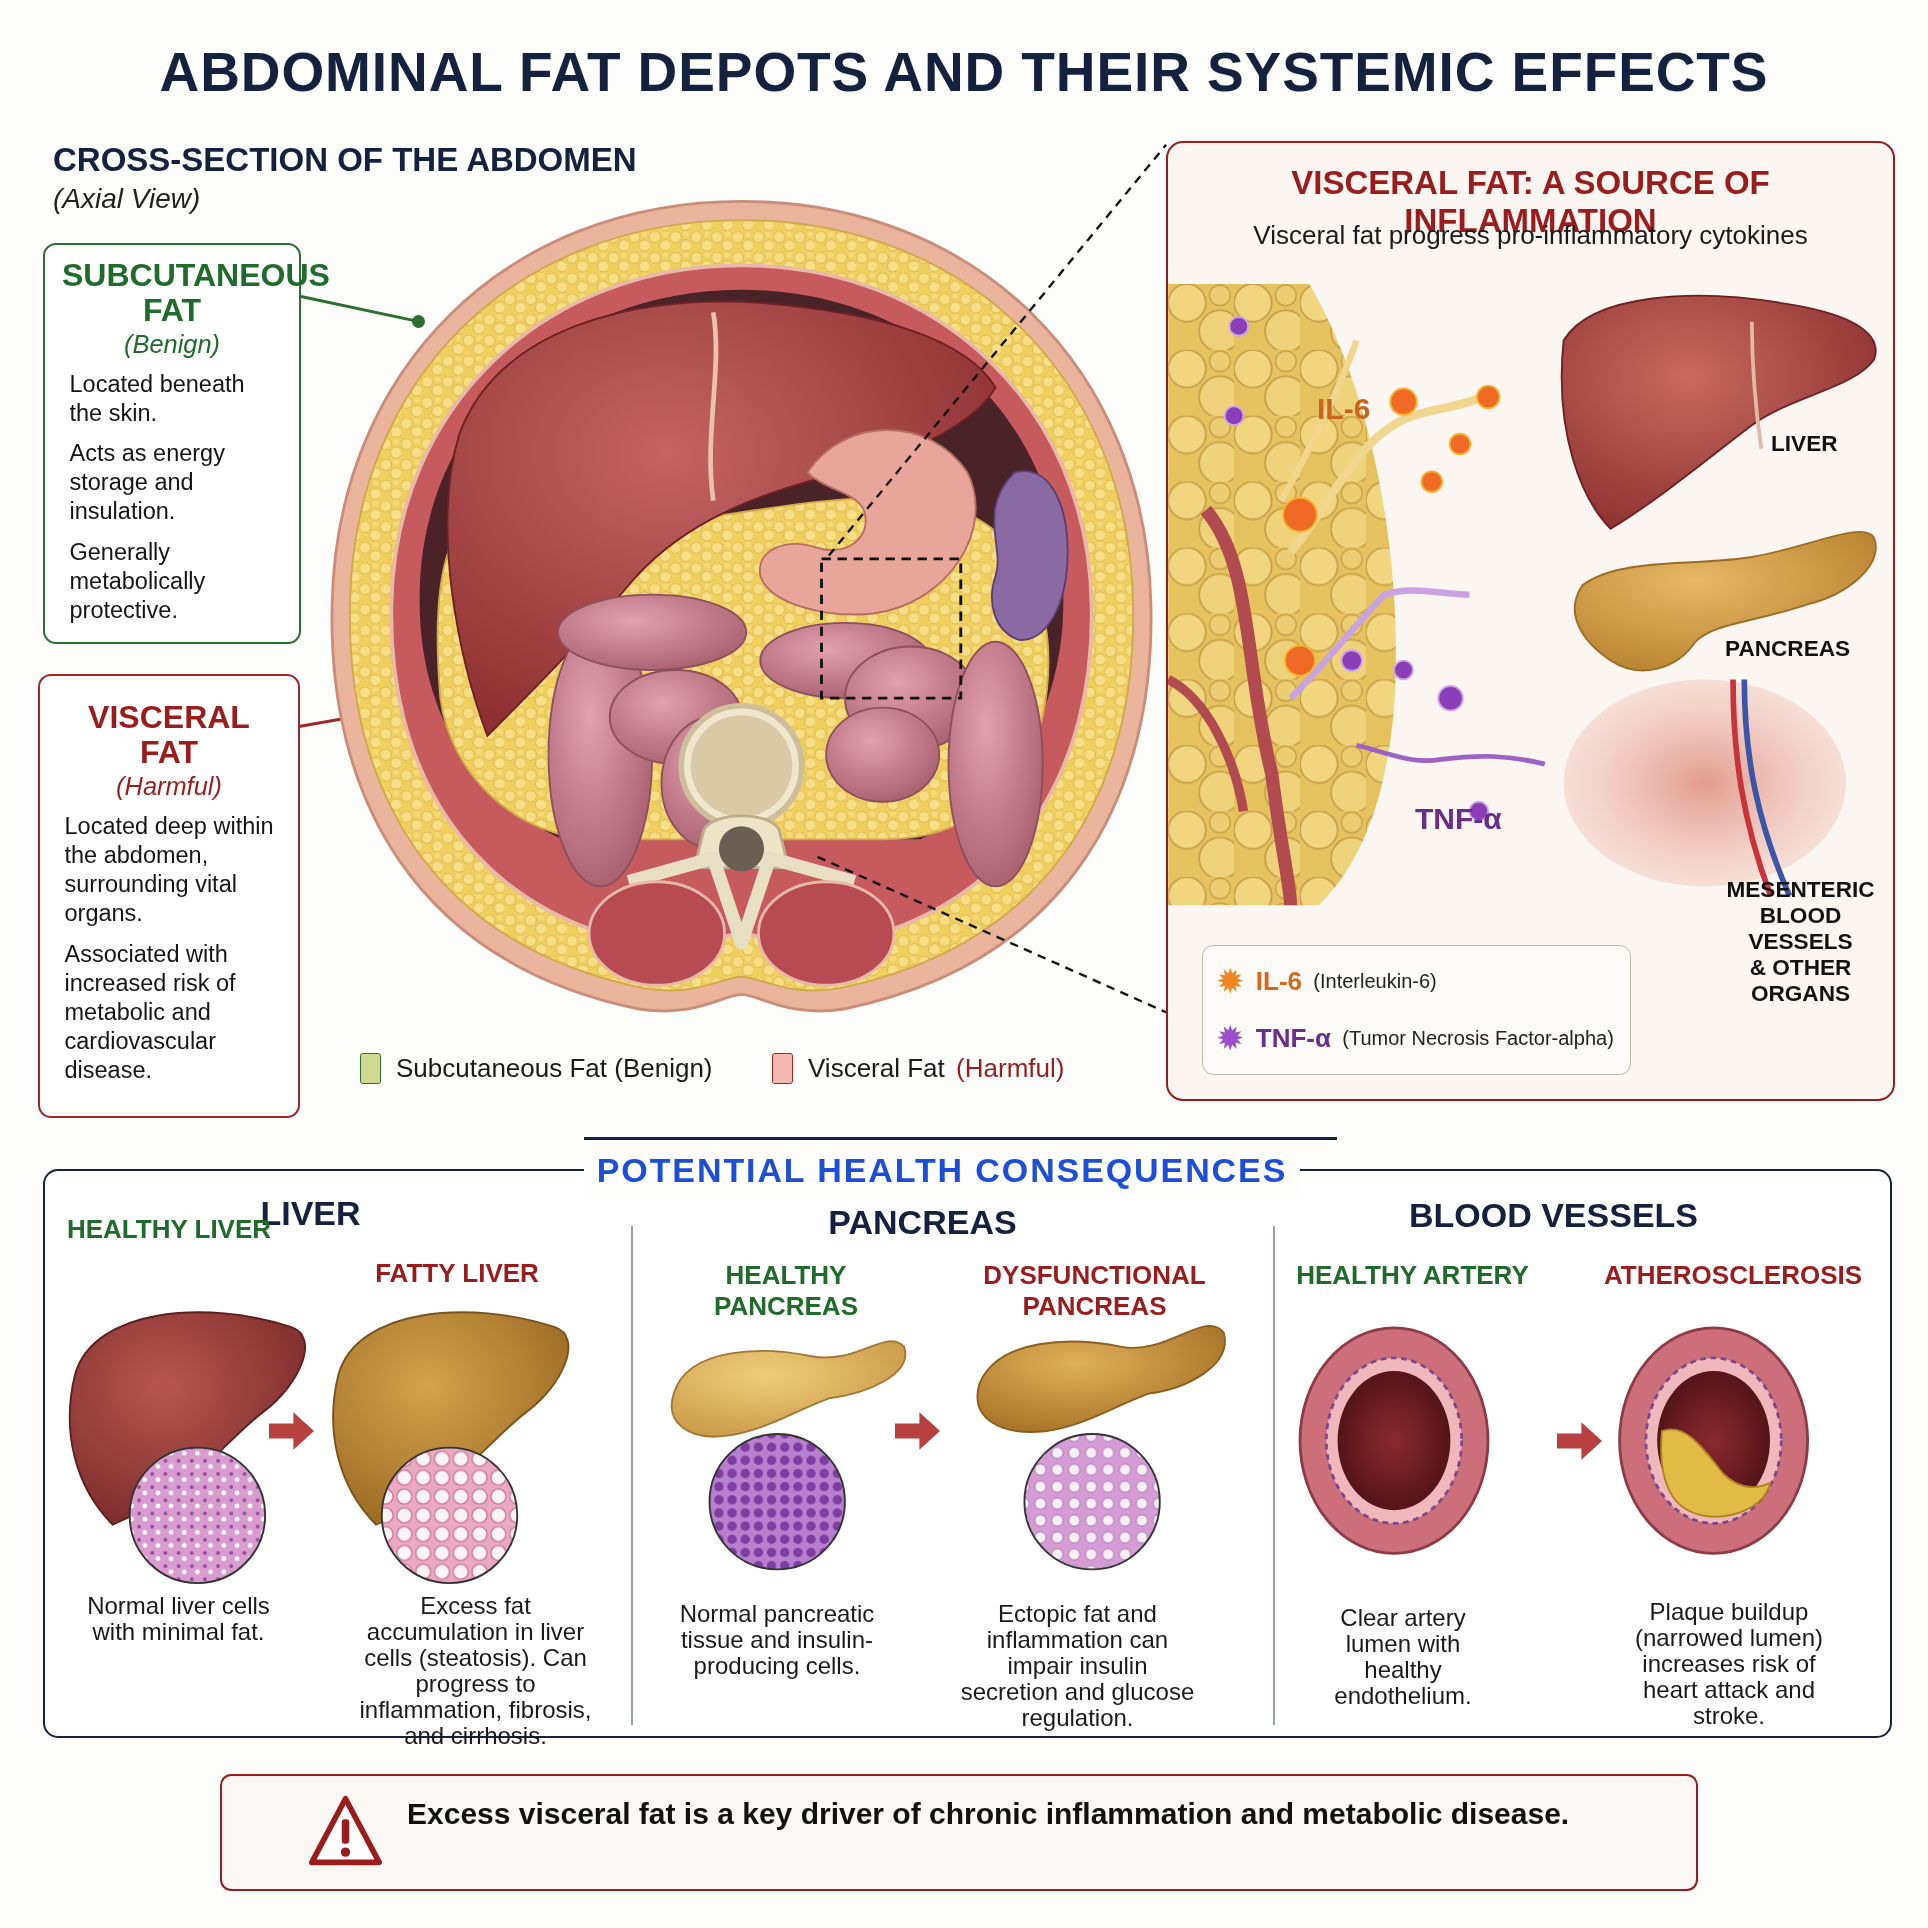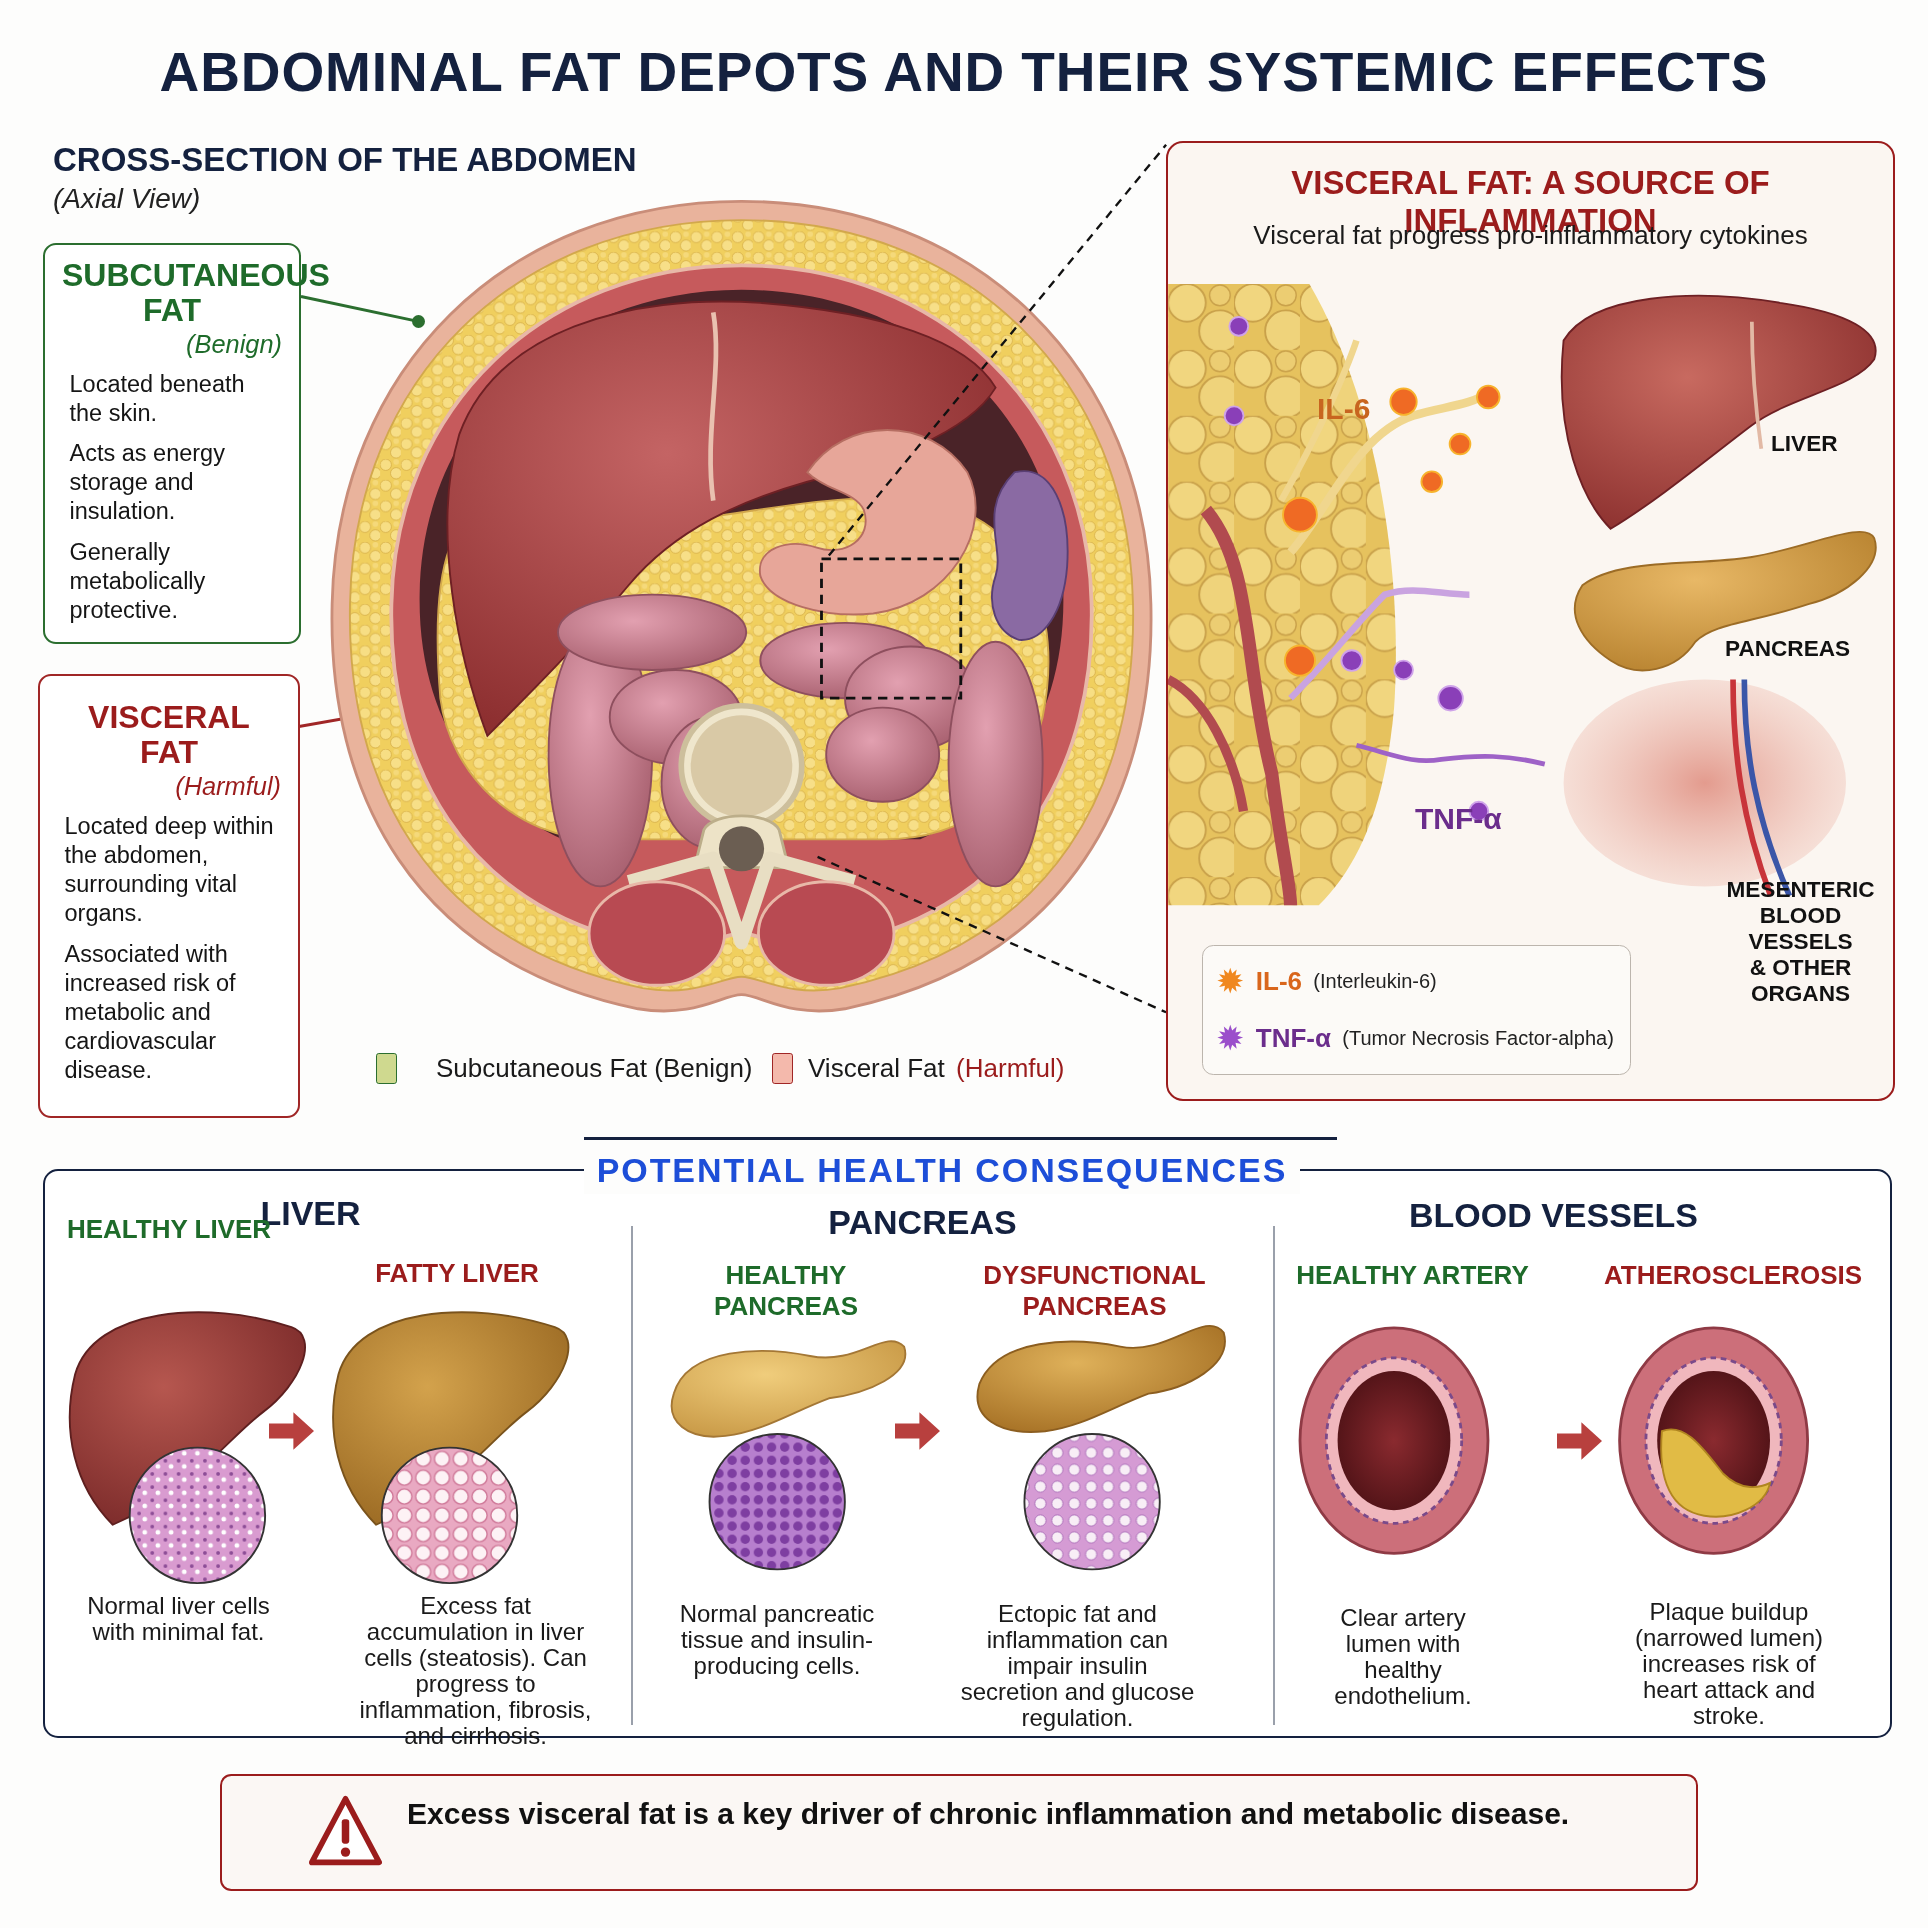--- a/index.html
+++ b/index.html
@@ -14,21 +14,21 @@
     #title { left: 0; top: 42; width: 1928px; top: 40px; text-align: center; font-weight: 700; font-size: 55px; letter-spacing: 0.9px; color: #14213f; }
 
     #xs-title { left: 53px; top: 141px; font-size: 33px; font-weight: 700; color: #14213f; letter-spacing: 0px; }
     #xs-sub { left: 53px; top: 183px; font-size: 28px; font-style: italic; color: #222; }
 
     
     .side-box { position: absolute; border-radius: 13px; background: #fff; padding: 13px 17px; }
     #subq-box { left: 43px; top: 243px; width: 258px; height: 401px; border: 2.8px solid #2b6e2f; }
     #visc-box { left: 38px; top: 674px; width: 262px; height: 444px; border: 2.8px solid #a02626; }
     .box-h { text-align: center; font-weight: 700; font-size: 32px; line-height: 35px; }
-    .box-sub { text-align: right; font-style: italic; font-size: 25.4px; margin-top: 1.9px; }
+    .box-sub { text-align: center; font-style: italic; font-size: 25.4px; margin-top: 1.9px; }
     .box-p { font-size: 23.5px; line-height: 29px; margin-top: 11.3px; padding-left: 7.5px; color: #151515; }
 
     
     .leader { position: absolute; height: 2.8px; transform-origin: left center; }
     .dot { position: absolute; width: 13px; height: 13px; border-radius: 50%; }
 
     
     #xsec { left: 318px; top: 190px; width: 847px; height: 847px; }
 
     
@@ -153,21 +153,21 @@
   <ellipse cx="360" cy="790" rx="72" ry="55" fill="#b84a52" stroke="#e8b8a8" stroke-width="3"></ellipse>
   <ellipse cx="540" cy="790" rx="72" ry="55" fill="#b84a52" stroke="#e8b8a8" stroke-width="3"></ellipse>
 </svg>
 
 <svg class="abs" style="left:810px; top:141px; width:358px; height:876px;" viewBox="0 0 380 930">
   <line x1="20" y1="440" x2="378" y2="4" stroke="#111" stroke-width="2.5" stroke-dasharray="9 7"></line>
   <line x1="8" y1="760" x2="378" y2="925" stroke="#111" stroke-width="2.5" stroke-dasharray="9 7"></line>
 </svg>
 
 <div id="legend" class="abs">
-  <div class="leg-item" style="left:16px;gap:24px;">
+  <div class="leg-item" style="left:0;">
     <span class="swatch" style="background:#cfd98f; border:1.9px solid #2b6e2f;"></span>
     <span>Subcutaneous Fat (Benign)</span>
   </div>
   <div class="leg-item" style="left:412px;">
     <span class="swatch" style="background:#f4b9ac; border:1.9px solid #a02626;"></span>
     <span>Visceral Fat</span>
     <span class="red" style="margin-left:11.3px;">(Harmful)</span>
   </div>
 </div>
 

